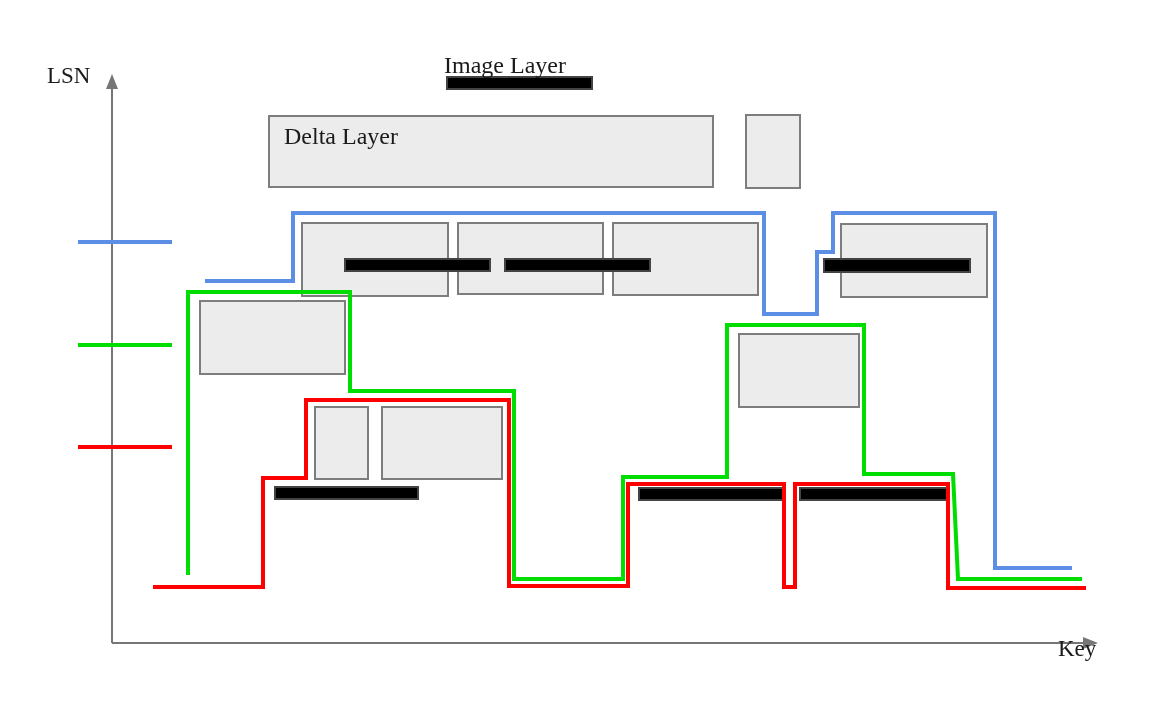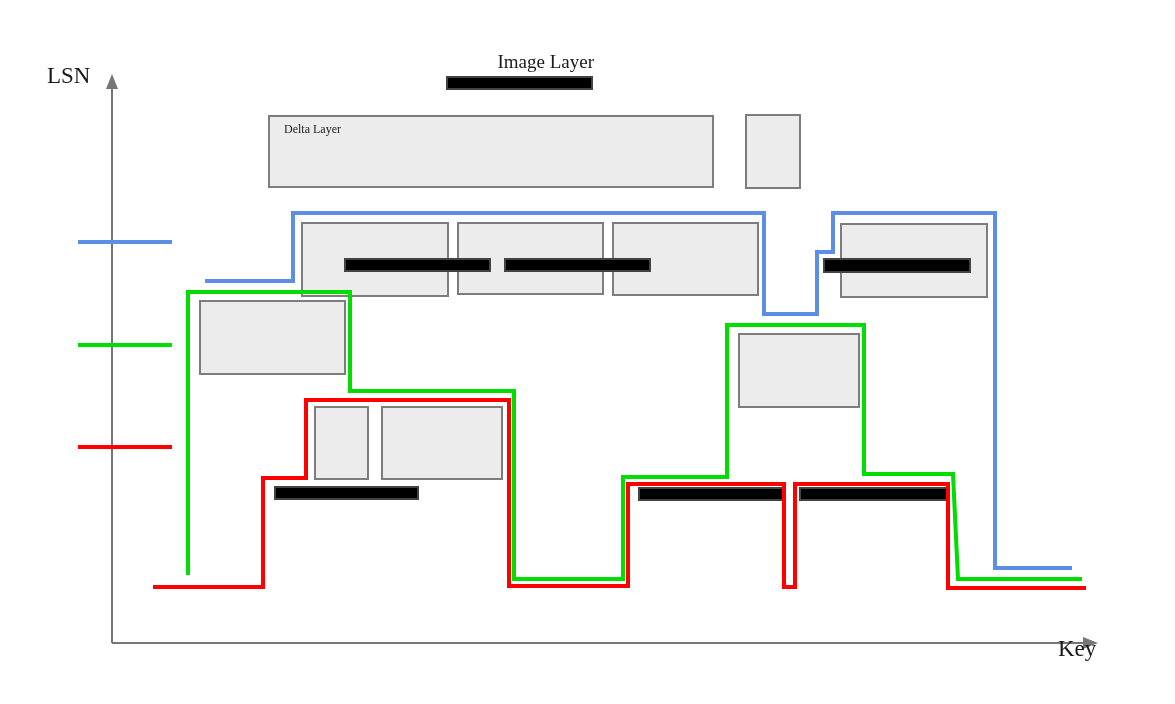--- a/index.html
+++ b/index.html
@@ -12,22 +12,22 @@
   }
   svg{position:absolute;left:0;top:0;}
   .lbl{
     position:absolute;
     color:#1a1a1a;
     white-space:nowrap;
     line-height:1.1;
   }
   #lbl-lsn{left:47px;top:63px;font-size:23px;}
   #lbl-key{left:1058px;top:636px;font-size:23px;}
-  #lbl-image{left:444px;top:52px;width:150px;text-align:right;font-size:19px;}
-  #lbl-delta{left:284px;top:123px;font-size:12px;}
+  #lbl-image{left:444px;top:52px;width:150px;text-align:left;font-size:24px;}
+  #lbl-delta{left:284px;top:123px;font-size:24px;}
 </style>
 </head>
 <body>
 
 <div class="stage">
   <svg id="diagram" width="1175" height="704" viewBox="0 0 1175 704">
       <rect x="269" y="116" width="444" height="71" fill="#ececec" stroke="#7d7d7d" stroke-width="2"></rect>
       <rect x="746" y="115" width="54" height="73" fill="#ececec" stroke="#7d7d7d" stroke-width="2"></rect>
       <rect x="302" y="223" width="146" height="73" fill="#ececec" stroke="#7d7d7d" stroke-width="2"></rect>
       <rect x="458" y="223" width="145" height="71" fill="#ececec" stroke="#7d7d7d" stroke-width="2"></rect>

